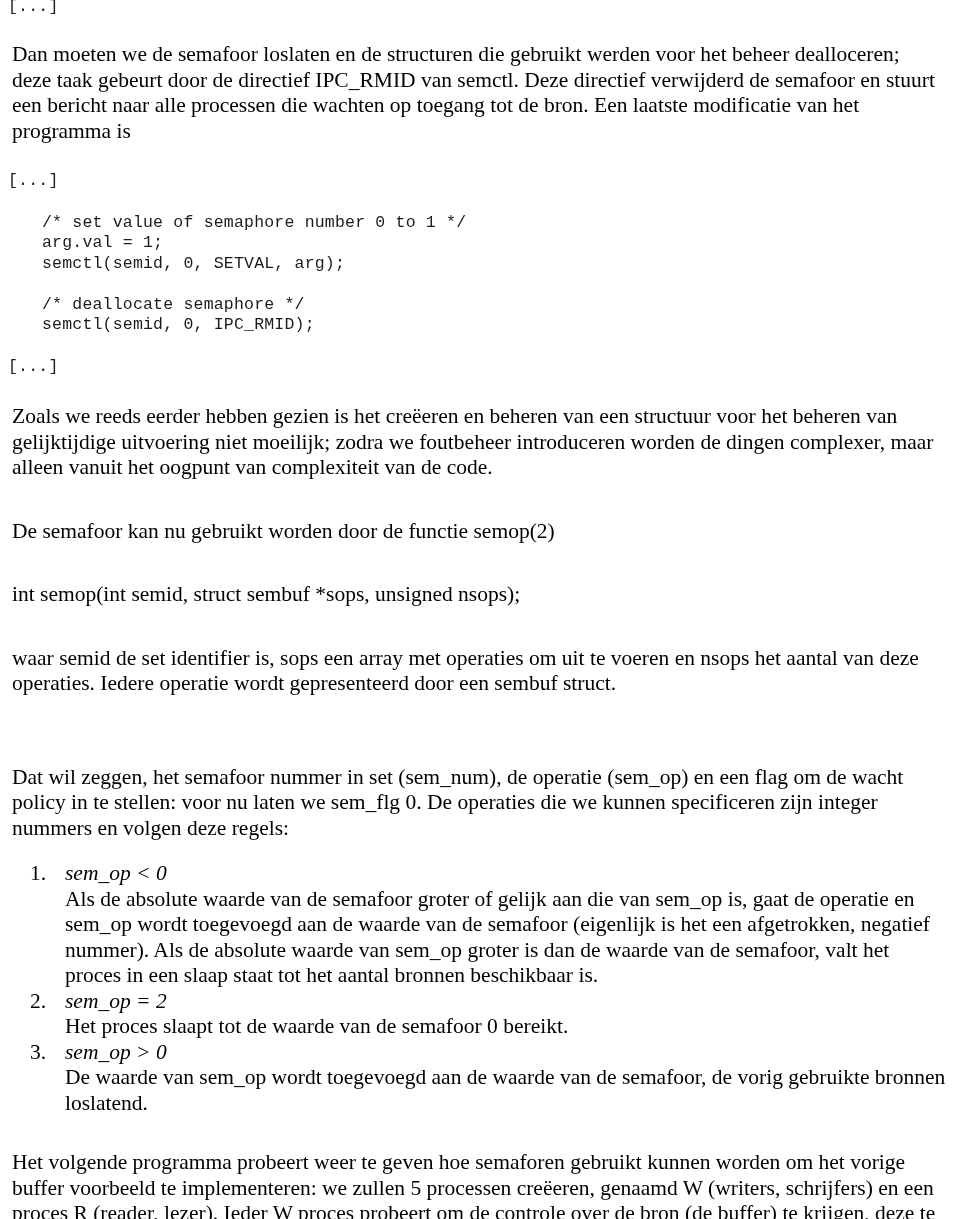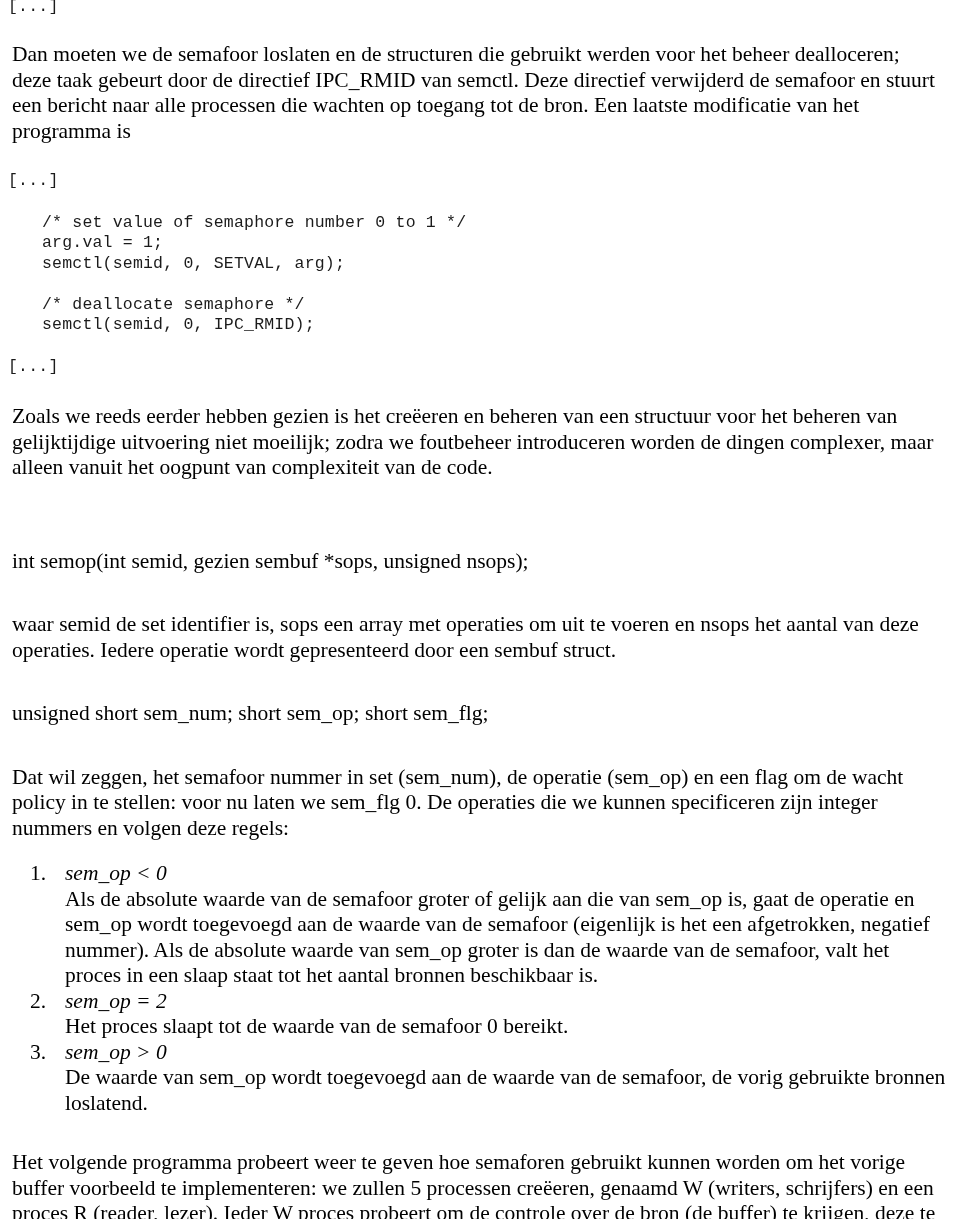--- a/index.html
+++ b/index.html
@@ -123,32 +123,32 @@
   <div class="gap-xs"></div>
 
   <div class="mono ellipsis">[...]</div>
 
   <div class="gap-m"></div>
 
   <p class="para">Zoals we reeds eerder hebben gezien is het creëeren en beheren van een structuur voor het beheren van gelijktijdige uitvoering niet moeilijk; zodra we foutbeheer introduceren worden de dingen complexer, maar alleen vanuit het oogpunt van complexiteit van de code.</p>
 
   <div class="gap-l"></div>
 
+  <p class="para">De semafoor kan nu gebruikt worden door de functie semop(2)</p>
 
   <div class="gap-l"></div>
 
-  <p class="para">int semop(int semid, gezien sembuf *sops, unsigned nsops);</p>
+  <p class="para">int semop(int semid, struct sembuf *sops, unsigned nsops);</p>
 
   <div class="gap-l"></div>
 
   <p class="para">waar semid de set identifier is, sops een array met operaties om uit te voeren en nsops het aantal van deze operaties. Iedere operatie wordt gepresenteerd door een sembuf struct.</p>
 
   <div class="gap-l"></div>
 
-  <p class="para">unsigned short sem_num; short sem_op; short sem_flg;</p>
 
   <div class="gap-l"></div>
 
   <p class="para">Dat wil zeggen, het semafoor nummer in set (sem_num), de operatie (sem_op) en een flag om de wacht policy in te stellen: voor nu laten we sem_flg 0. De operaties die we kunnen specificeren zijn integer nummers en volgen deze regels:</p>
 
   <div class="gap-s"></div>
 
   <ol class="rules">
     <li>
       <span class="marker">1.</span>

